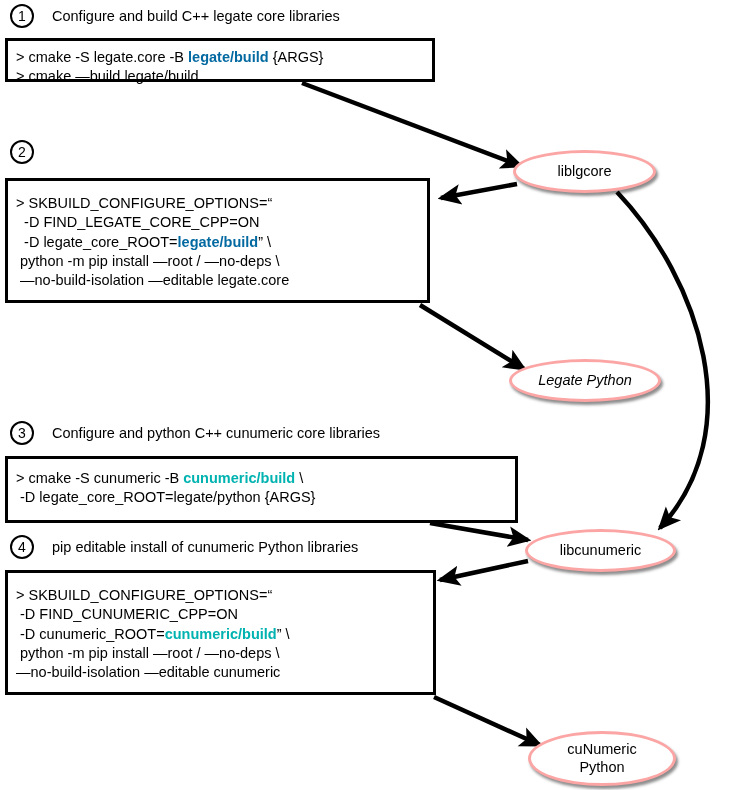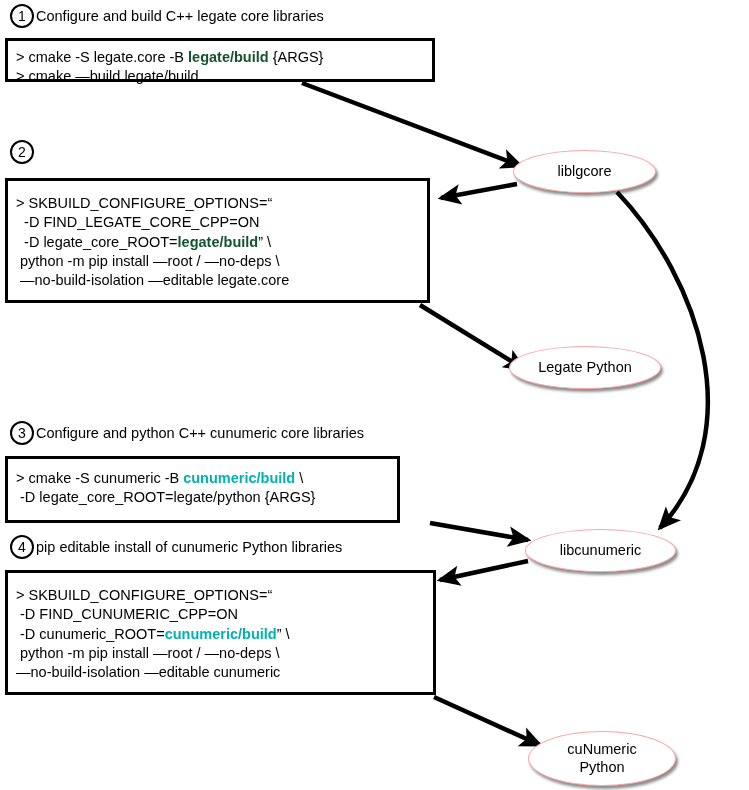--- a/index.html
+++ b/index.html
@@ -42,40 +42,40 @@
     justify-content: center;
     font-size: 14px;
     line-height: 1;
     color: #000;
     box-sizing: border-box;
     flex: none;
   }
   .step-title {
     font-size: 14.5px;
     color: #000;
-    margin-left: 2px;
+    margin-left: 18px;
   }
   .code-box {
     position: absolute;
     border: 3px solid #000;
     background: #ffffff;
     box-sizing: border-box;
     padding: 7px 8px 7px 8px;
     font-family: "Liberation Sans", sans-serif;
     font-size: 14.5px;
     line-height: 1.33;
     color: #000;
     white-space: pre;
   }
   .code-line { display: block; }
-  .hl-red { color: #14532d; font-weight: bold; }
+  .hl-red { color: #0369a1; font-weight: bold; }
   .hl-teal { color: #00b3b0; font-weight: bold; }
   .node {
     position: absolute;
-    border: 1px solid #fca5a5;
+    border: 3px solid #fca5a5;
     border-radius: 50%;
     background: #ffffff;
     box-sizing: border-box;
     display: flex;
     align-items: center;
     justify-content: center;
     text-align: center;
     font-size: 14.5px;
     line-height: 1.2;
     color: #000;
@@ -117,31 +117,31 @@
 
   <div class="step-header" style="left:10px; top:140px;">
     <div class="step-num">2</div>
   </div>
   <div class="code-box" style="left:5px; top:178px; width:425px; height:125px; padding-top:13px;"><span class="code-line"><span>&gt; SKBUILD_CONFIGURE_OPTIONS=“</span></span><span class="code-line"><span>  -D FIND_LEGATE_CORE_CPP=ON</span></span><span class="code-line"><span>  -D legate_core_ROOT=</span><span class="hl-red">legate/build</span><span>” \</span></span><span class="code-line"><span> python -m pip install —root / —no-deps \</span></span><span class="code-line"><span> —no-build-isolation —editable legate.core</span></span></div>
 
   <div class="step-header" style="left:10px; top:421px;">
     <div class="step-num">3</div>
     <div class="step-title">Configure and python C++ cunumeric core libraries</div>
   </div>
-  <div class="code-box" style="left:5px; top:456px; width:395px; height:67px; padding-top:10px;"><span class="code-line"><span>&gt; cmake -S cunumeric -B </span><span class="hl-teal">cunumeric/build</span><span> \</span></span><span class="code-line"><span> -D legate_core_ROOT=legate/python {ARGS}</span></span></div>
+  <div class="code-box" style="left:5px; top:456px; width:513px; height:67px; padding-top:10px;"><span class="code-line"><span>&gt; cmake -S cunumeric -B </span><span class="hl-teal">cunumeric/build</span><span> \</span></span><span class="code-line"><span> -D legate_core_ROOT=legate/python {ARGS}</span></span></div>
 
   <div class="step-header" style="left:10px; top:535px;">
     <div class="step-num">4</div>
     <div class="step-title">pip editable install of cunumeric Python libraries</div>
   </div>
   <div class="code-box" style="left:5px; top:570px; width:431px; height:125px; padding-top:13px;"><span class="code-line"><span>&gt; SKBUILD_CONFIGURE_OPTIONS=“</span></span><span class="code-line"><span> -D FIND_CUNUMERIC_CPP=ON</span></span><span class="code-line"><span> -D cunumeric_ROOT=</span><span class="hl-teal">cunumeric/build</span><span>” \</span></span><span class="code-line"><span> python -m pip install —root / —no-deps \</span></span><span class="code-line"><span>—no-build-isolation —editable cunumeric</span></span></div>
 
   <div class="node" style="left:513px; top:150px; width:143px; height:43px;">liblgcore</div>
 
-  <div class="node" style="left:509px; top:346px; width:152px; height:43px;">Legate Python</div>
+  <div class="node" style="left:509px; top:359px; width:152px; height:43px;font-style:italic;">Legate Python</div>
 
   <div class="node" style="left:525px; top:529px; width:151px; height:43px;">libcunumeric</div>
 
   <div class="node node-multiline" style="left:528px; top:731px; width:148px; height:55px;">
       <div>cuNumeric<br>Python</div>
     </div>
 
 </div>
 
 </body></html>

